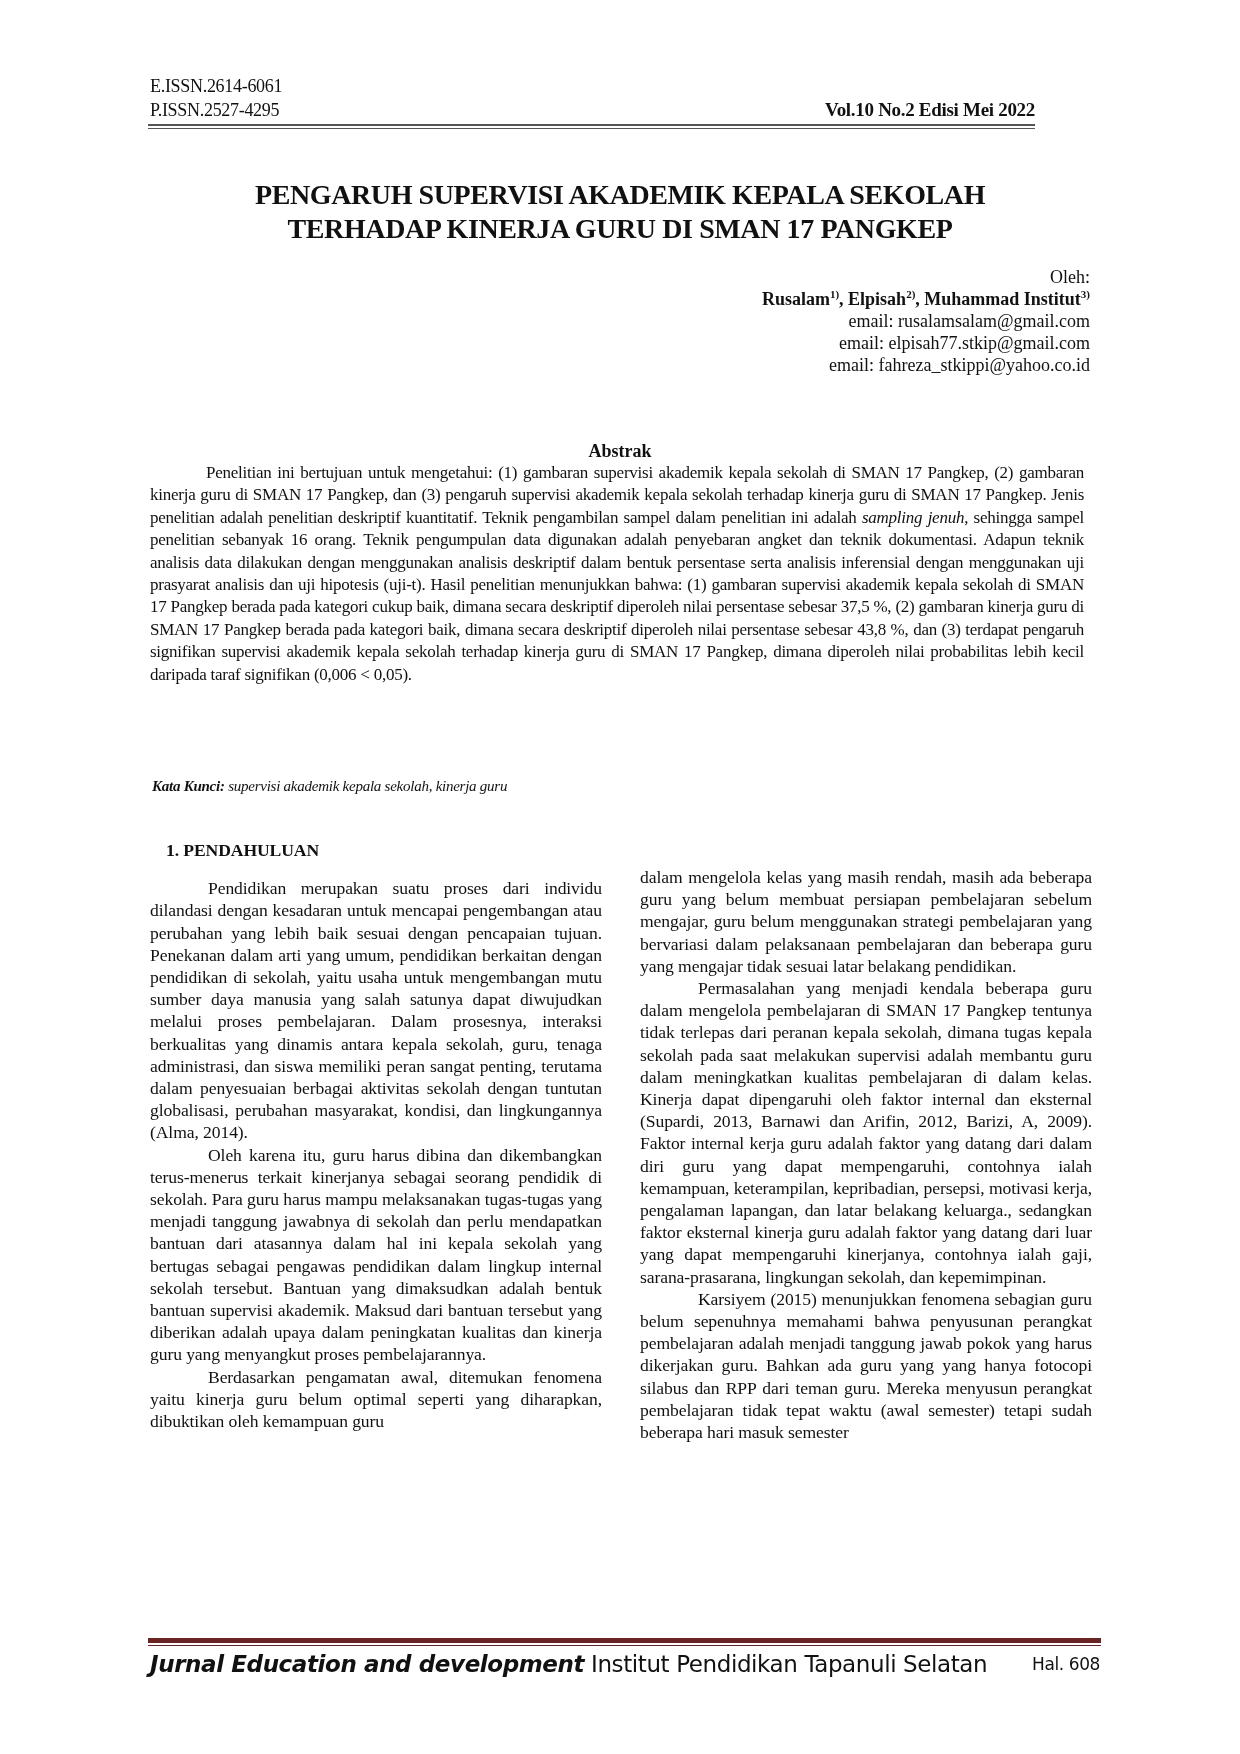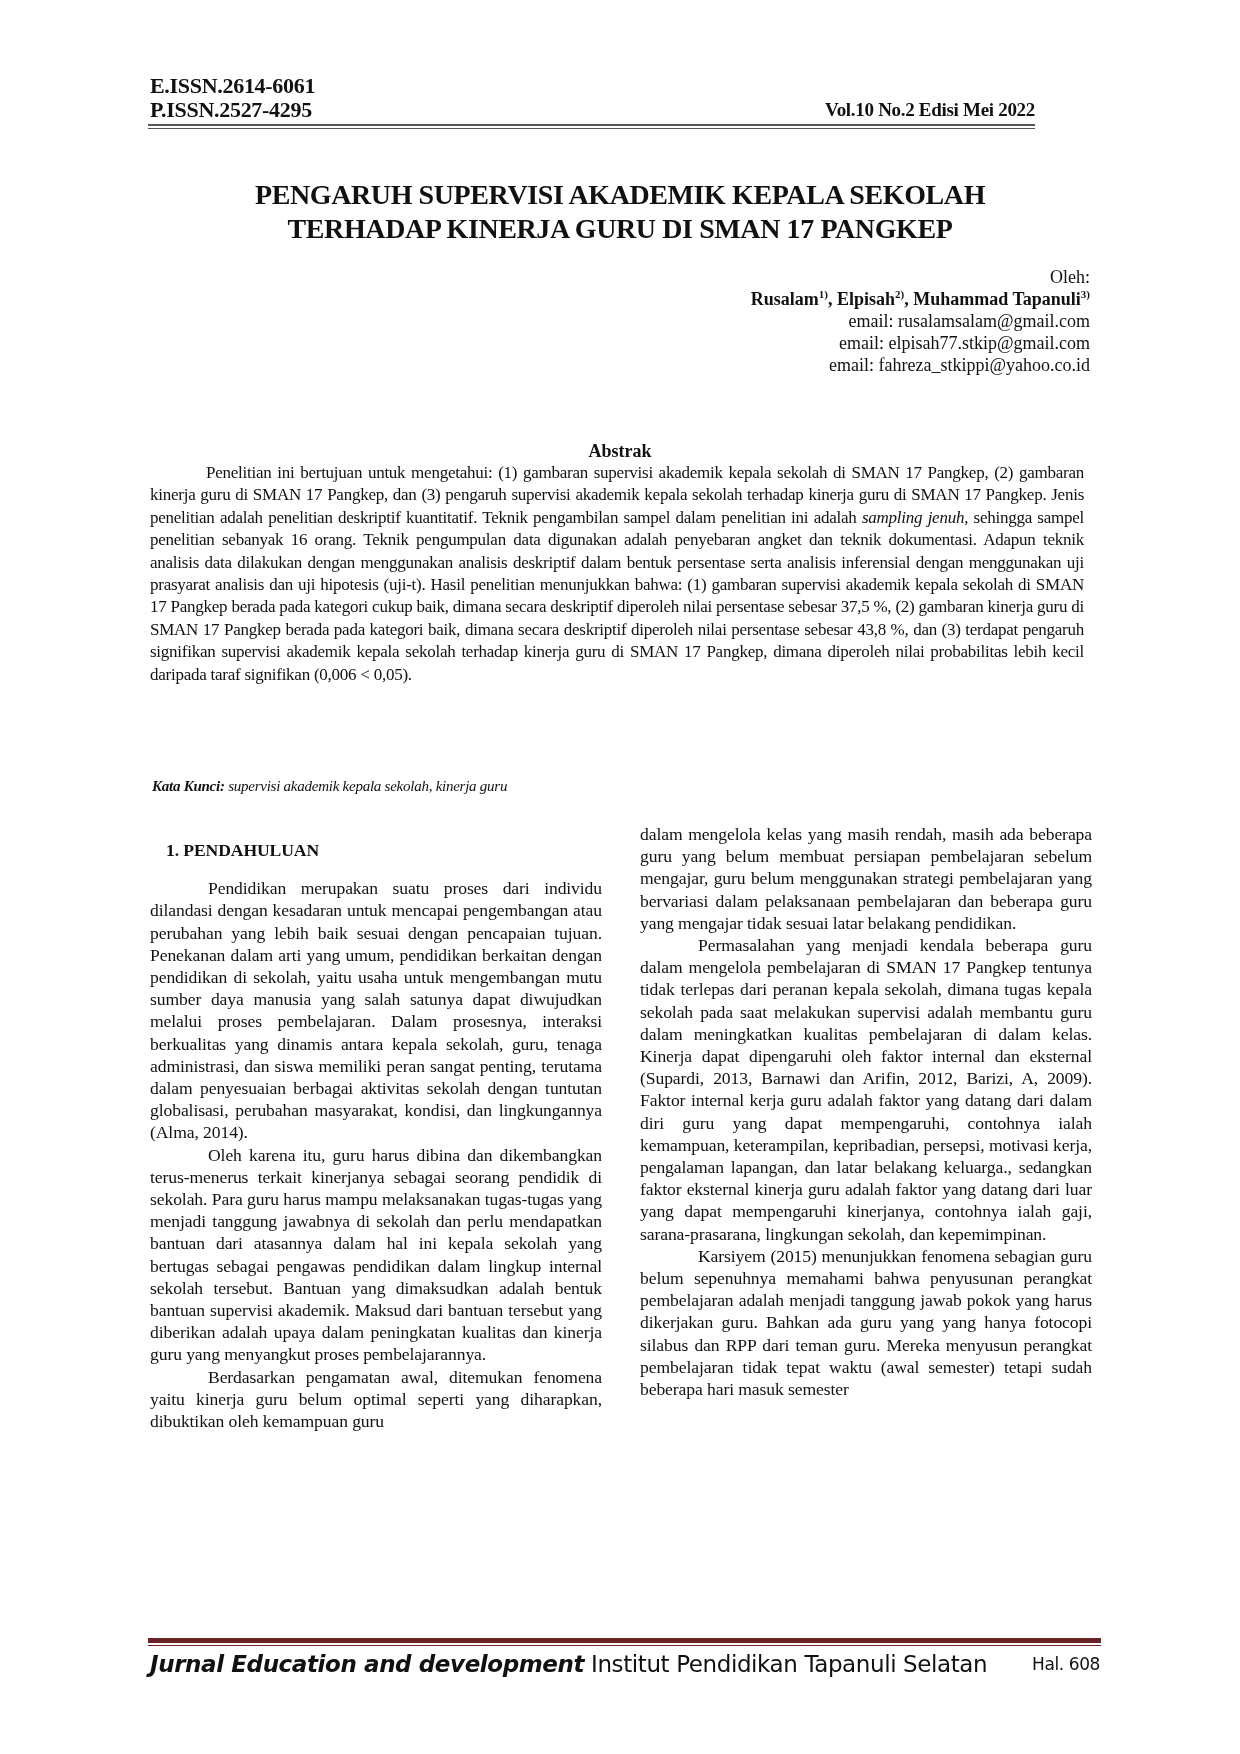--- a/index.html
+++ b/index.html
@@ -1,19 +1,19 @@
 <!DOCTYPE html>
 <html><head>
 <meta charset="utf-8">
 <style>
   html, body { margin: 0; padding: 0; background: #ffffff; }
   body { width: 1240px; height: 1754px; position: relative; overflow: hidden;
          font-family: "Liberation Serif", "DejaVu Serif", serif; color: #111; }
 
-  .hdr-left { position: absolute; left: 150px; top: 74px; font-weight: bold; font-size: 22px; line-height: 24px; letter-spacing: -0.3px; }
+  .hdr-left { position: absolute; left: 150px; top: 74px; font-weight: normal; font-size: 18px; line-height: 24px; letter-spacing: -0.3px; }
   .hdr-right { position: absolute; right: 205px; top: 98px; font-weight: bold; font-size: 19px; line-height: 24px; letter-spacing: -0.3px; }
   .hdr-rule { position: absolute; left: 148px; top: 124px; width: 887px; height: 5px;
               border-top: 2px solid #555; border-bottom: 1px solid #555; box-sizing: border-box; }
 
   .title { position: absolute; left: 150px; width: 940px; top: 178px; text-align: center;
            font-weight: bold; font-size: 28px; line-height: 34px; letter-spacing: -0.4px; }
 
   .byline { position: absolute; left: 150px; width: 940px; top: 266px; text-align: right; font-size: 18px; line-height: 22px; }
   .byline .authors { font-weight: bold; }
   .byline sup { font-size: 11px; vertical-align: 7px; line-height: 0; }
@@ -23,21 +23,21 @@
   .abstract i { font-style: italic; }
 
   .keywords { position: absolute; left: 152px; top: 775px; font-size: 15px; line-height: 22px; letter-spacing: -0.25px; font-style: italic; }
   .keywords b { font-weight: bold; }
 
   .col { position: absolute; top: 823px; width: 452px; font-size: 17.6px; line-height: 22.2px; text-align: justify; letter-spacing: -0.1px; }
   .col-left { left: 150px; }
   .col-right { left: 640px; }
   .col h2 { margin: 16px; font-size: 17.6px; line-height: 22.2px; font-weight: bold; }
   .col p { margin: 0; text-indent: 58px; }
-  .col p.cont { text-indent: 0; }
+  .col p.cont { text-indent: 0; margin-top: 43px; }
 
   .ftr-rule { position: absolute; left: 148px; top: 1638px; width: 953px; height: 8px; box-sizing: border-box;
               border-top: 5px solid #6b2424; border-bottom: 1px solid #6b2424; }
   .ftr-left { position: absolute; left: 150px; top: 1653px; font-family: "DejaVu Sans", "Liberation Sans", sans-serif; font-size: 23px; line-height: 22px; letter-spacing: -0.4px; }
   .ftr-left .journal { font-weight: bold; font-style: italic; }
   .ftr-right { position: absolute; right: 140px; top: 1653px; font-family: "DejaVu Sans", "Liberation Sans", sans-serif; font-size: 17px; line-height: 22px; letter-spacing: -0.4px; }
 </style>
 </head>
 <body>
 
@@ -51,21 +51,21 @@
 <div class="title">
   <div>PENGARUH SUPERVISI AKADEMIK KEPALA SEKOLAH</div>
   <div>TERHADAP KINERJA GURU DI SMAN 17 PANGKEP</div>
 </div>
 
 <div class="byline">
   <div>Oleh:</div>
   <div class="authors">
     <span>Rusalam</span><sup>1)</sup>,
     <span>Elpisah</span><sup>2)</sup>,
-    <span>Muhammad Tapanuli</span><sup>3)</sup>
+    <span>Muhammad Institut</span><sup>3)</sup>
   </div>
   <div>email: rusalamsalam@gmail.com</div>
   <div>email: elpisah77.stkip@gmail.com</div>
   <div>email: fahreza_stkippi@yahoo.co.id</div>
 </div>
 
 <div class="abstract-title">Abstrak</div>
 <div class="abstract"><span>Penelitian ini bertujuan untuk mengetahui: (1) gambaran supervisi akademik kepala sekolah di SMAN 17 Pangkep, (2) gambaran kinerja guru di SMAN 17 Pangkep, dan  (3) pengaruh supervisi akademik kepala sekolah terhadap kinerja guru di SMAN 17 Pangkep. Jenis penelitian adalah penelitian deskriptif kuantitatif. Teknik pengambilan sampel dalam penelitian ini adalah </span><i>sampling jenuh</i><span>, sehingga sampel penelitian sebanyak 16 orang. Teknik pengumpulan data digunakan adalah penyebaran angket dan teknik dokumentasi. Adapun teknik analisis data dilakukan dengan menggunakan analisis deskriptif dalam bentuk persentase serta analisis inferensial dengan menggunakan uji prasyarat analisis dan uji hipotesis (uji-t).    Hasil penelitian menunjukkan bahwa: (1) gambaran supervisi akademik kepala sekolah di SMAN 17 Pangkep berada pada kategori cukup baik, dimana secara deskriptif diperoleh nilai persentase sebesar 37,5 %, (2) gambaran kinerja guru di SMAN 17 Pangkep berada pada kategori baik, dimana secara deskriptif diperoleh nilai persentase sebesar 43,8 %, dan (3) terdapat pengaruh signifikan supervisi akademik kepala sekolah terhadap kinerja guru di SMAN 17 Pangkep, dimana diperoleh nilai probabilitas lebih kecil daripada taraf signifikan (0,006 &lt; 0,05).</span></div>
 
 <div class="keywords"><b>Kata Kunci:</b><span> supervisi akademik kepala sekolah, kinerja guru</span></div>

